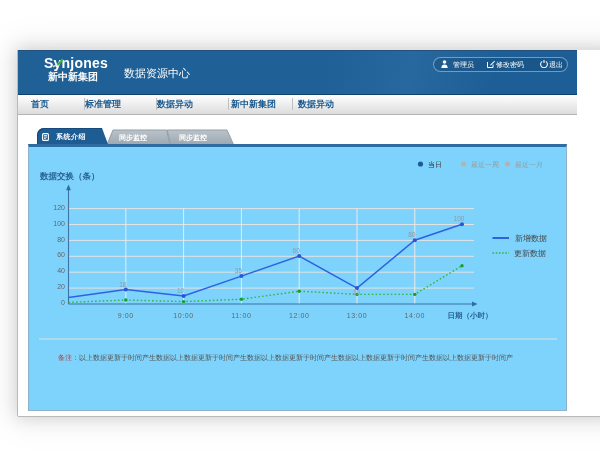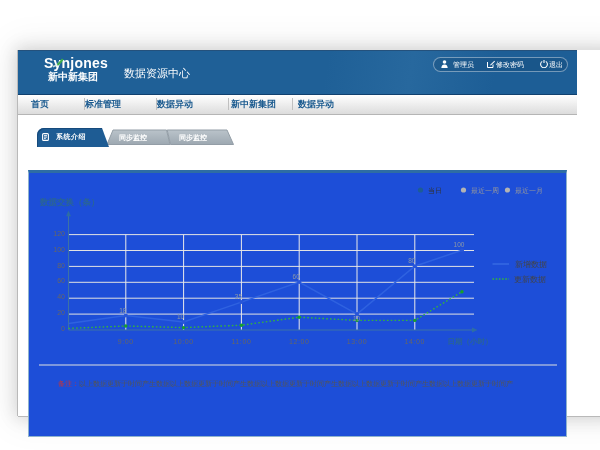--- a/index.html
+++ b/index.html
@@ -12,21 +12,21 @@
   .nav .sep{position:absolute;top:3px;height:12px;width:1px;background:#c0c0c0;}
   .logo{position:absolute;left:26px;top:6px;width:80px;}
   .logo .en{color:#fff;font-size:14px;font-weight:bold;letter-spacing:.2px;line-height:13px;}
   .logo .cn{color:#fff;font-size:10px;font-weight:bold;line-height:12px;margin-top:1px;margin-left:4px;}
   .ttl{position:absolute;left:106px;top:15px;color:#fff;font-size:11px;font-family:Liberation Serif, serif;}
   .pill{position:absolute;left:415px;top:6px;width:133px;height:13px;border:1px solid rgba(255,255,255,.4);border-radius:8px;color:#fff;font-size:7px;line-height:13px;background:rgba(8,40,72,.15);}
   .pill span{position:absolute;top:0;}
   .tab-blue{position:absolute;left:19px;top:78px;width:65px;height:19px;background:#1e5c94;border-radius:7px 0 0 0;color:#fff;box-shadow:inset 1px 1px 0 #164a7c;}
   .tab-blue .slant{position:absolute;right:-7px;top:0;width:0;height:0;border-left:7px solid #1e5c94;border-top:19px solid transparent;}
   .tab-blue .txt{position:absolute;left:19px;top:4px;font-size:7px;font-weight:bold;letter-spacing:0.5px;}
-  .box{position:absolute;left:10px;top:94px;width:539px;height:267px;border:1px solid #8fb3cd;border-top:3px solid #2e6da4;box-sizing:border-box;background:#1d4ed8;margin-top:26px;}
+  .box{position:absolute;left:10px;top:94px;width:539px;height:267px;border:1px solid #8fb3cd;border-top:3px solid #2e6da4;box-sizing:border-box;background:#7dd3fc;}
 </style>
 </head>
 <body>
 <div class="card">
   <div class="hdr">
     <div class="logo">
       <div class="en">S<span style="position:relative">y</span>njones</div>
       <svg style="position:absolute;left:7.5px;top:1px" width="12" height="10" viewBox="0 0 12 10">
           <path d="M1 8.6 Q4.5 7.8 7 5.5" stroke="#e8f2e8" stroke-width="1.6" fill="none" opacity="0.85"></path>
           <path d="M5.5 6.8 Q8.5 4.6 10.8 1.2" stroke="#3fae49" stroke-width="2.1" fill="none"></path>

